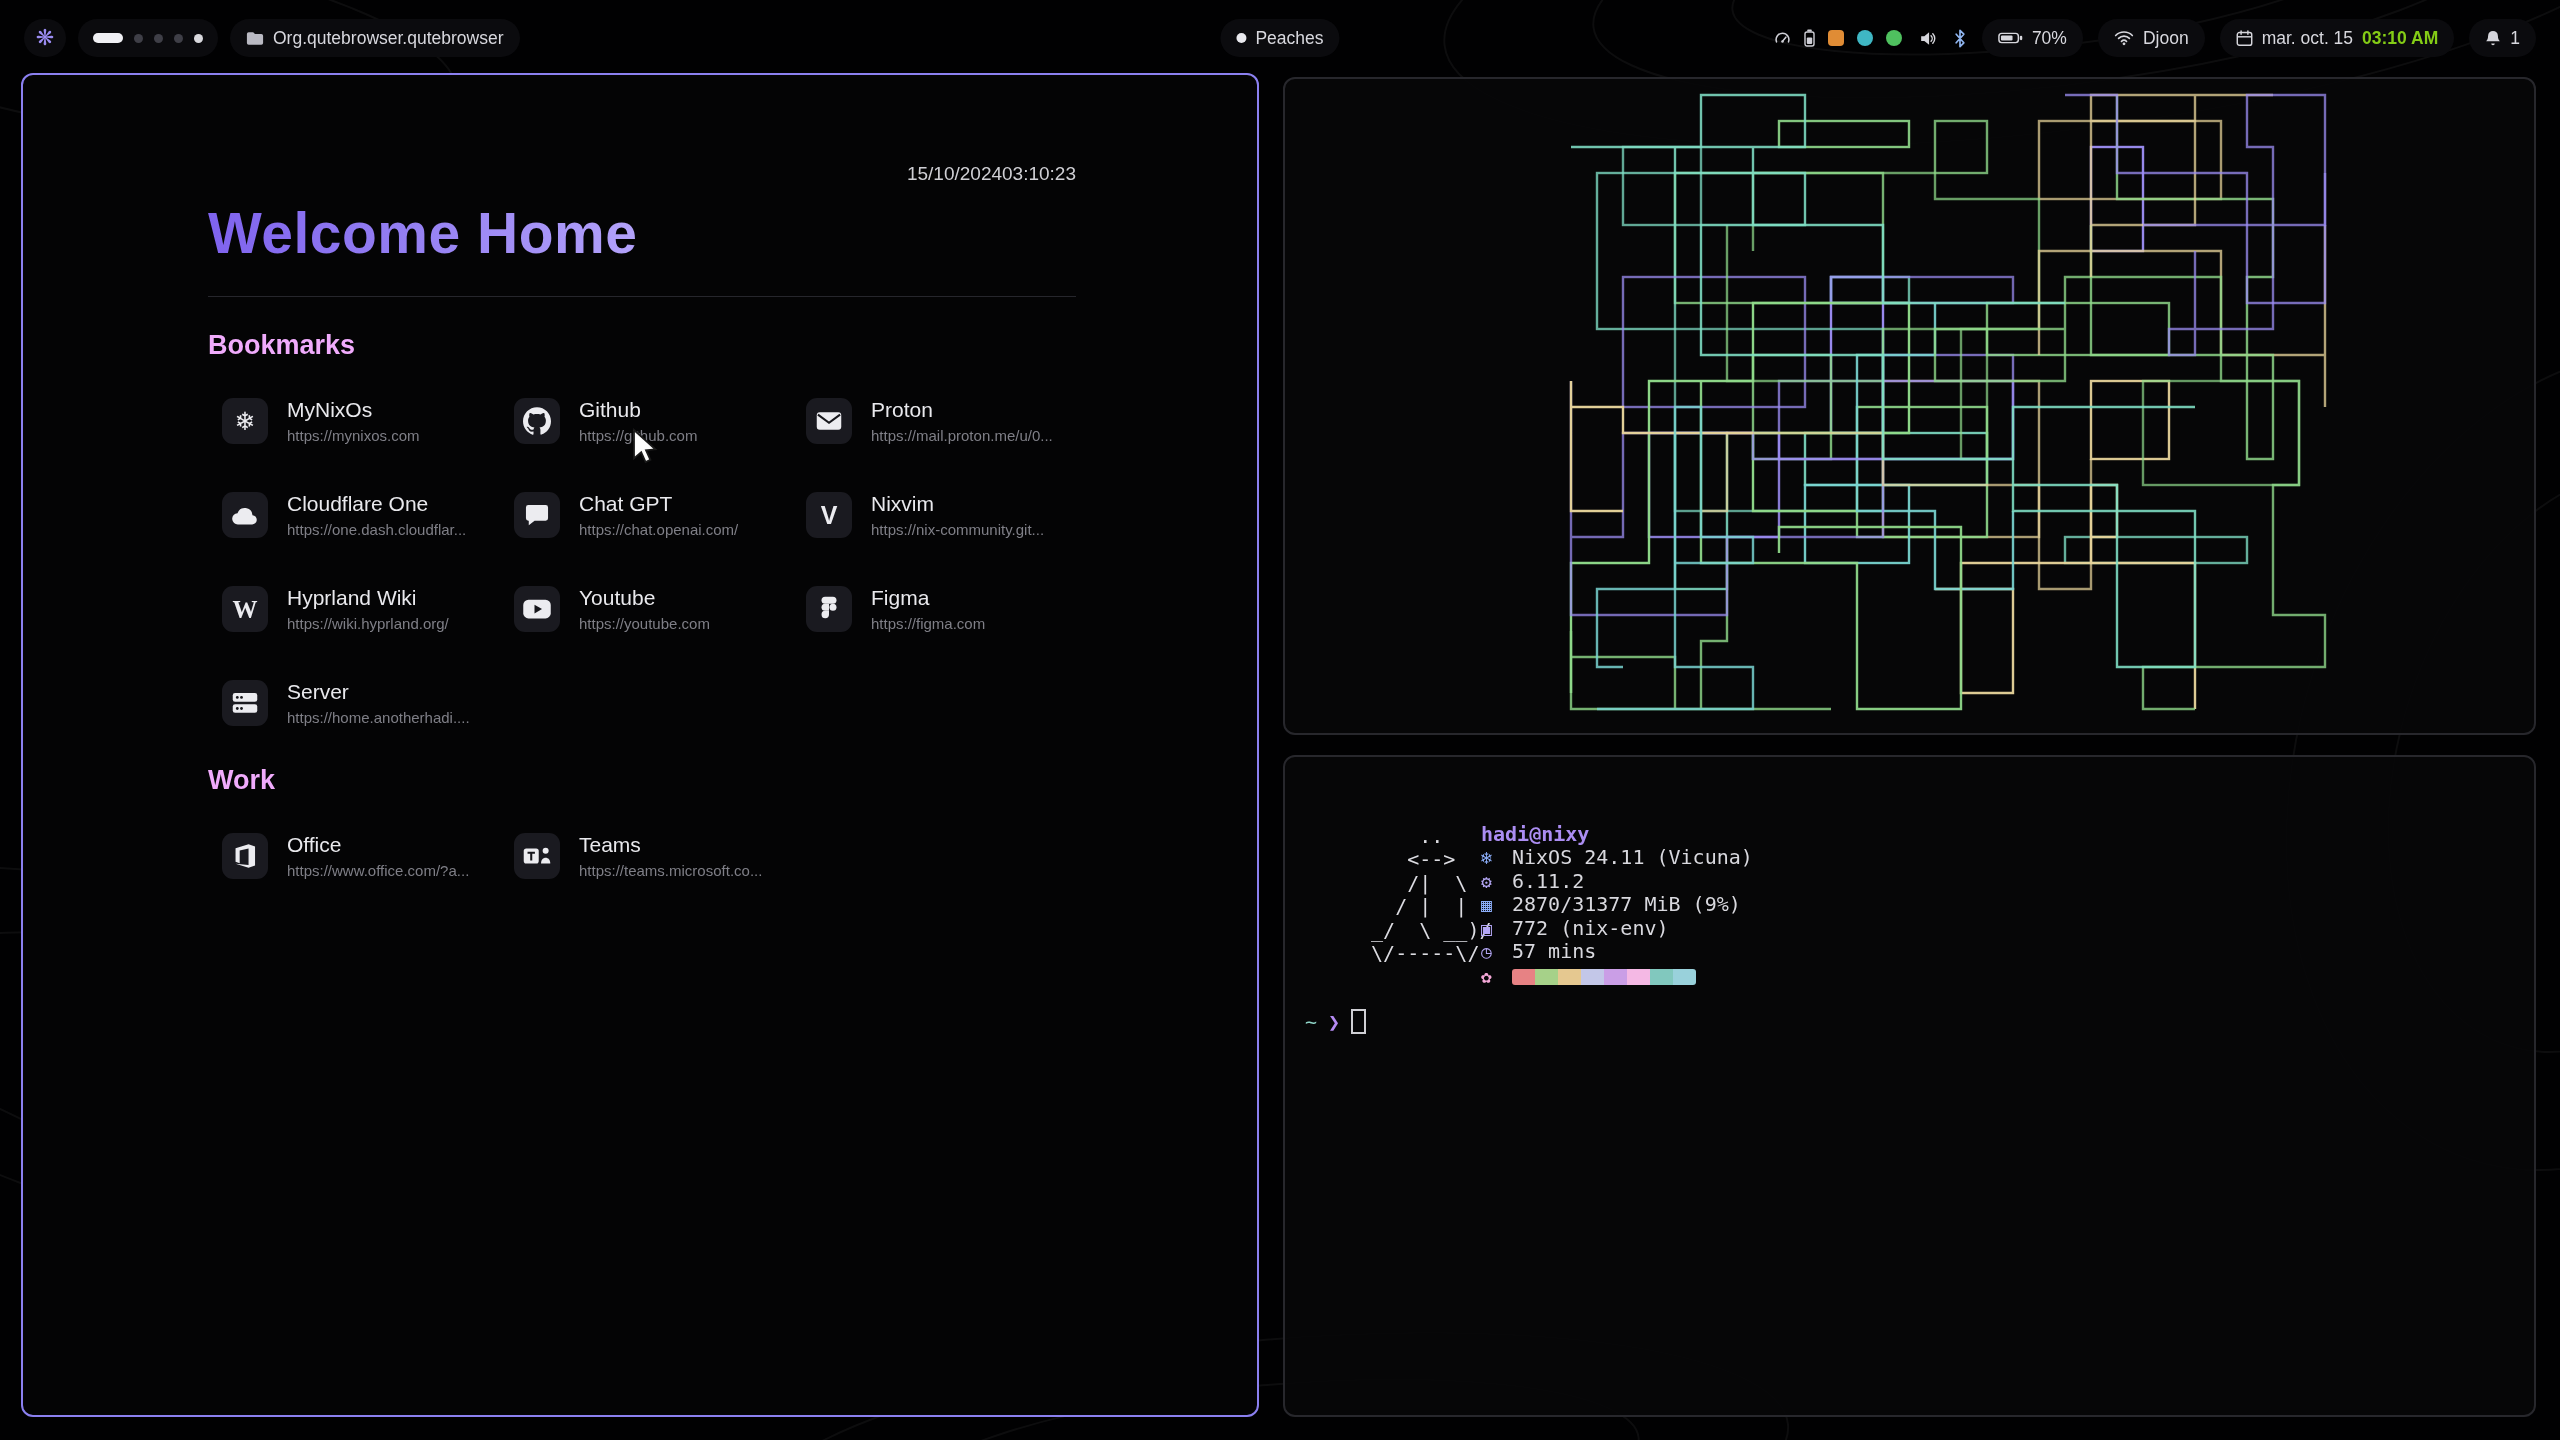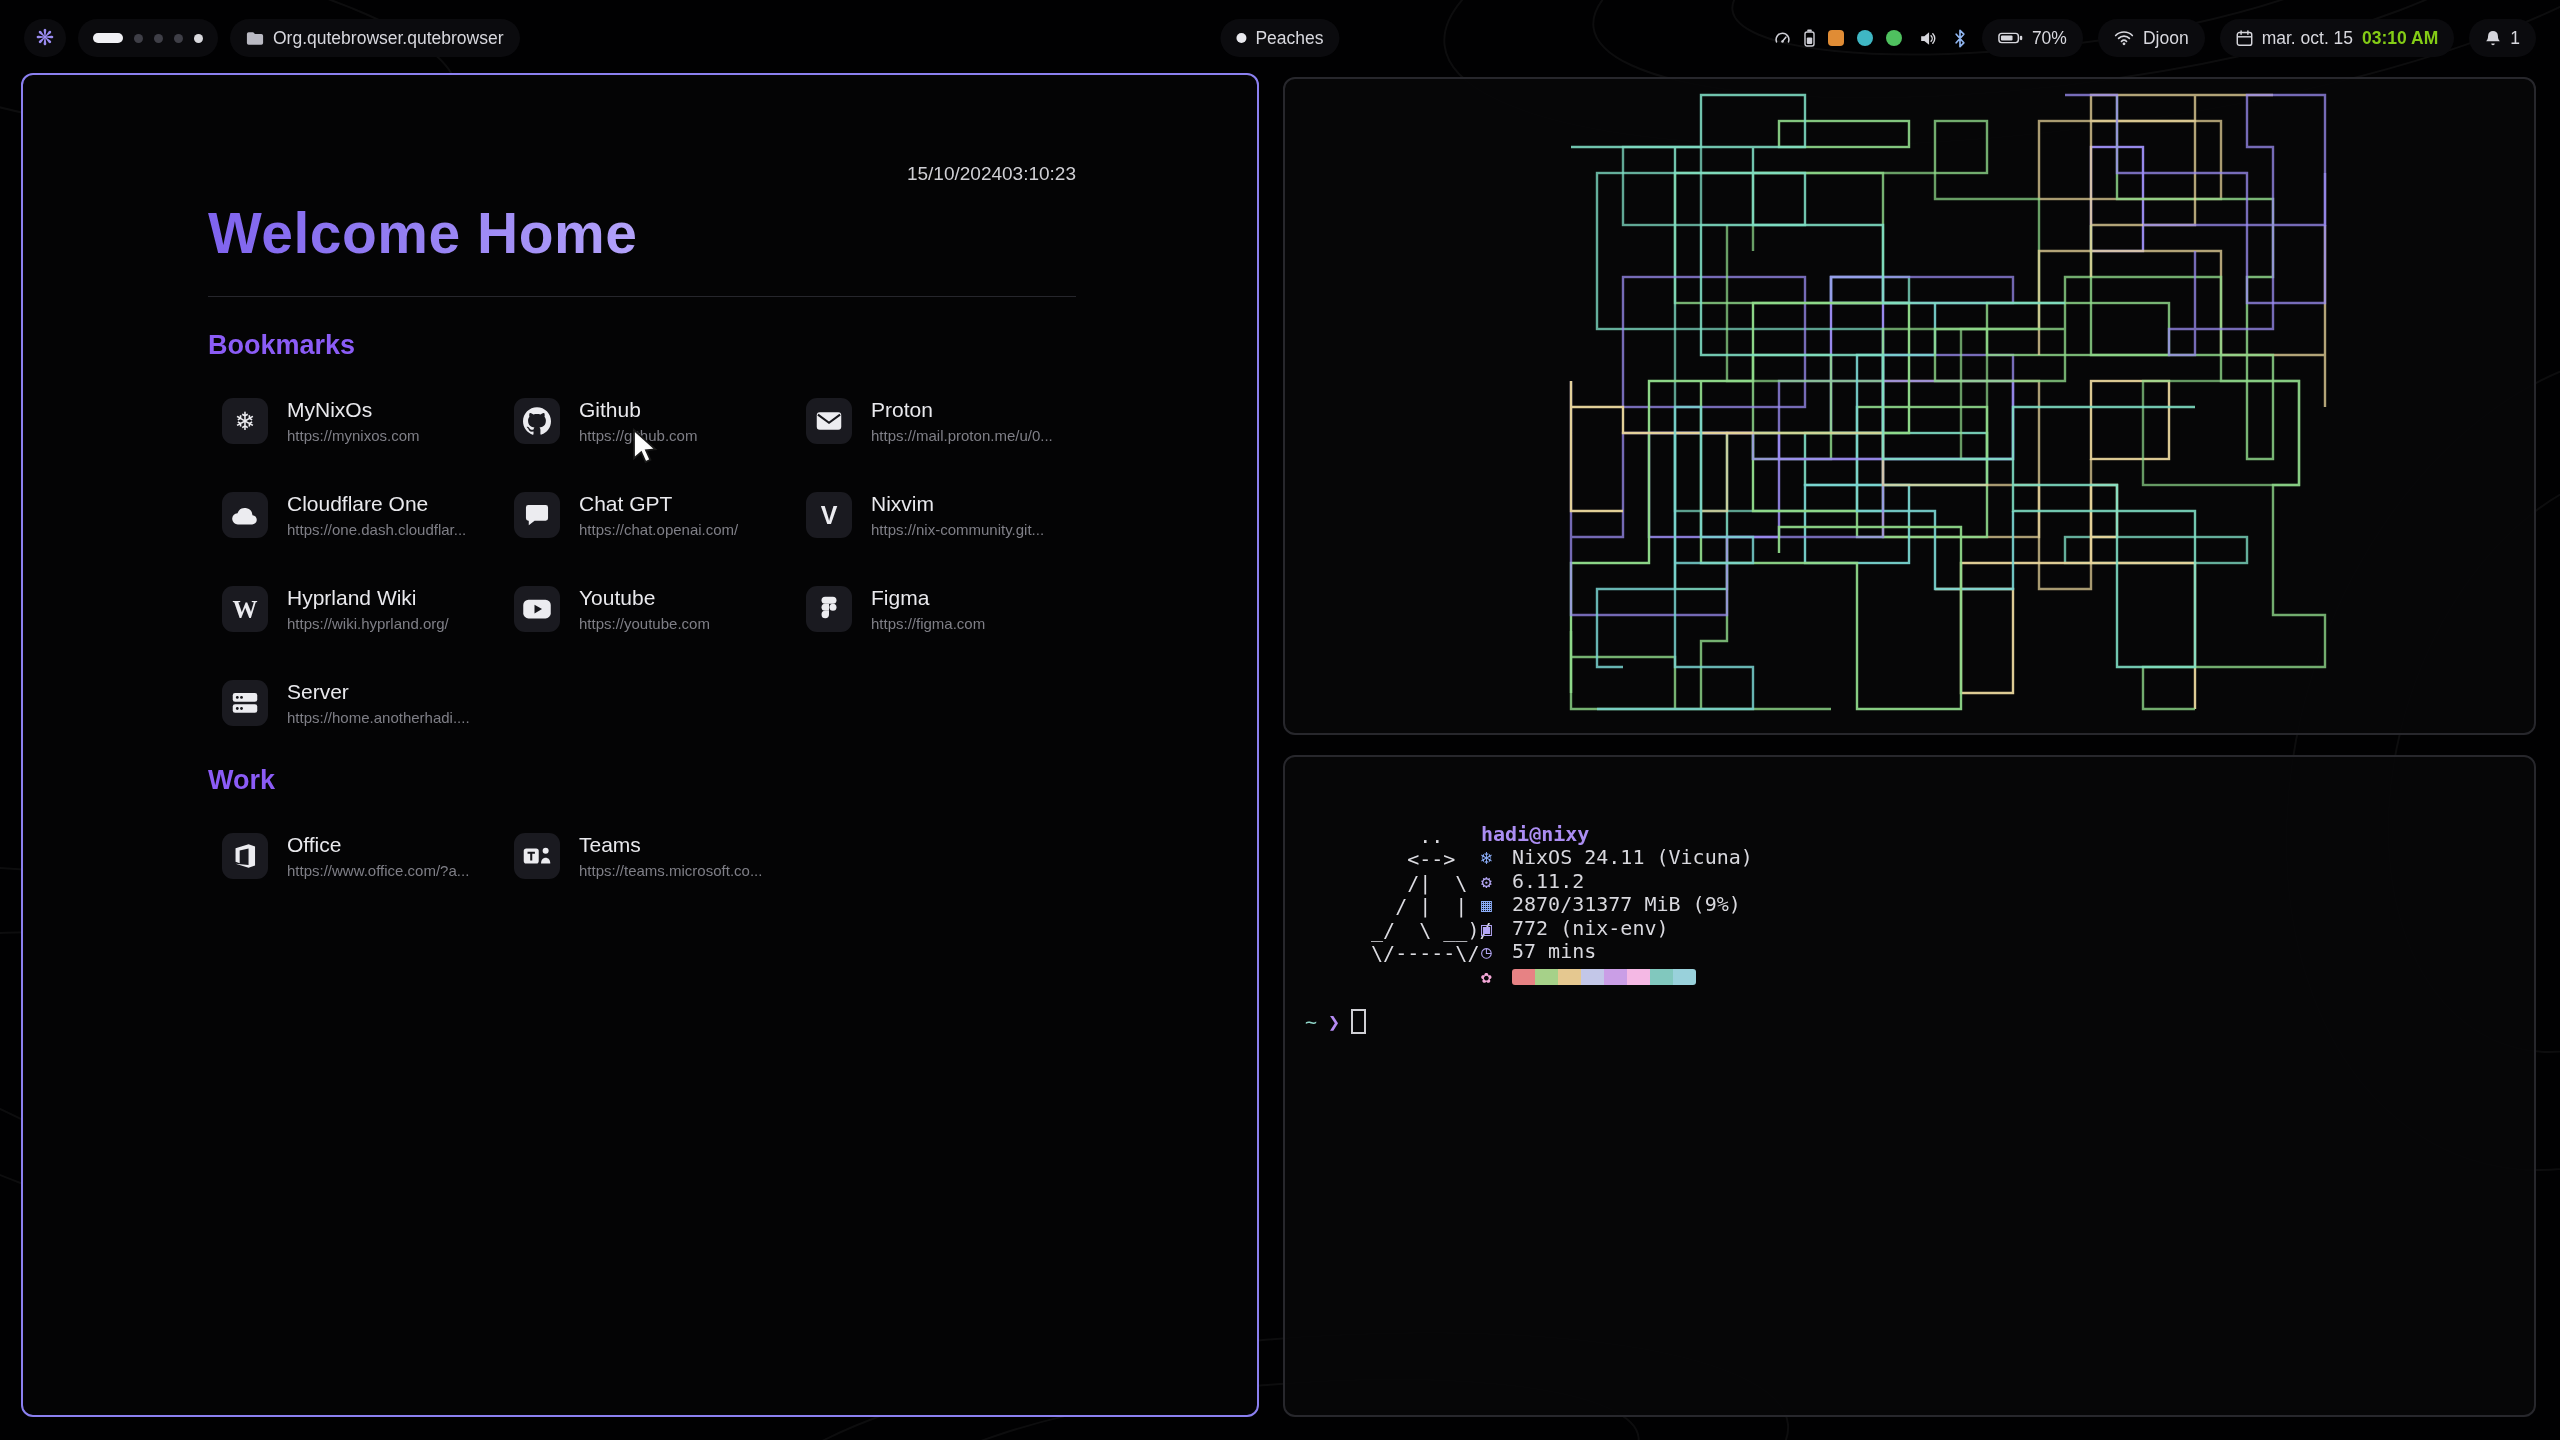--- a/index.html
+++ b/index.html
@@ -39,21 +39,21 @@
 
   
   .page-content { position:absolute; left:185px; top:0; width:868px; height:100%; padding-top:88px; }
   .date-row { display:flex; justify-content:flex-end; font-size:19px; color:#cfcfd4; height:24px; }
   .page-title { margin-top:13px; font-size:57px; font-weight:700; letter-spacing:.5px;
                 background:linear-gradient(90deg,#7f63ee 0%,#937ef2 45%,#b3a2fa 100%);
                 -webkit-background-clip:text; background-clip:text; color:transparent; width:max-content; }
   .divider { margin-top:30px; border:none; border-top:1.5px solid #26262c; }
   .bm-section { margin-top:33px; }
   .bm-section + .bm-section { margin-top:15px; }
-  .section-title { font-size:27px; font-weight:700; color:#8b5cf6; }
+  .section-title { font-size:27px; font-weight:700; color:#f0abfc; }
   .bm-grid { margin-top:13px; display:grid; grid-template-columns:repeat(3,292px); margin-left:2px; }
   .bm-item { height:94px; display:flex; align-items:center; gap:19px; padding-left:12px;
              text-decoration:none; cursor:pointer; border-radius:12px; }
   .bm-icon { width:46px; height:46px; border-radius:11px; background:#1a1a20; flex:0 0 46px;
              display:flex; align-items:center; justify-content:center; }
   .bm-glyph { font-size:25px; color:#ececf0; line-height:1; }
   .bm-text { display:flex; flex-direction:column; gap:5px; min-width:0; }
   .bm-name { font-size:21px; color:#e9e9ed; font-weight:500; white-space:nowrap; }
   .bm-url { font-size:15px; color:#7f7f87; white-space:nowrap; overflow:hidden; max-width:200px; }
 

